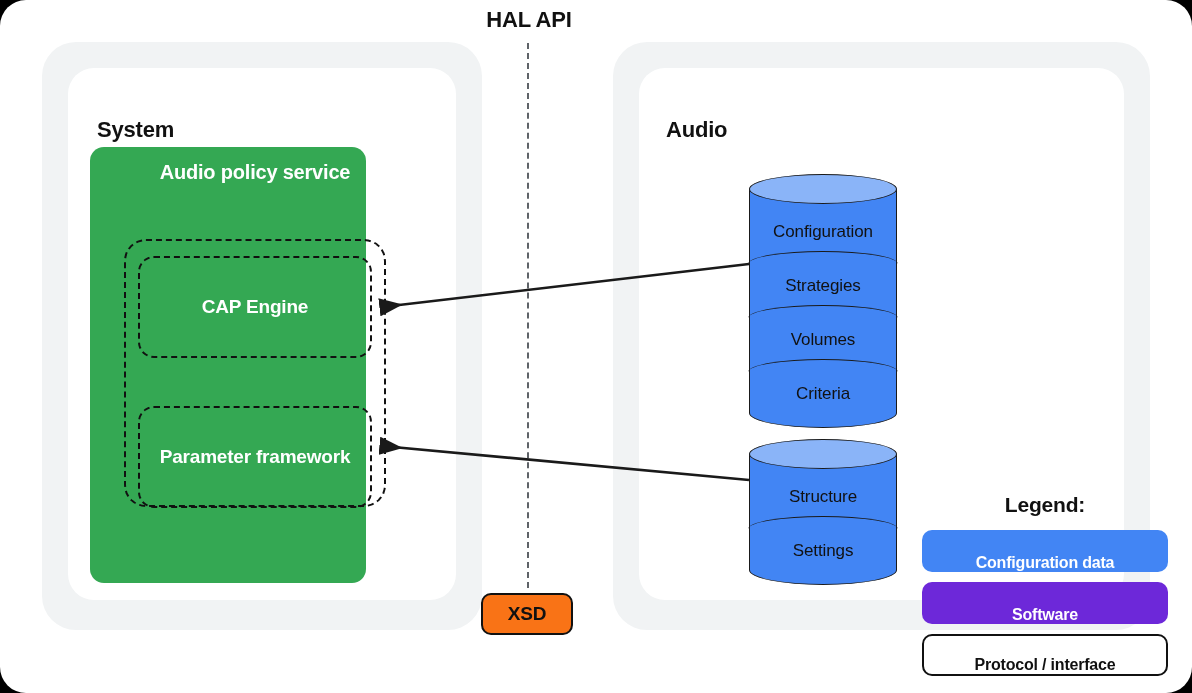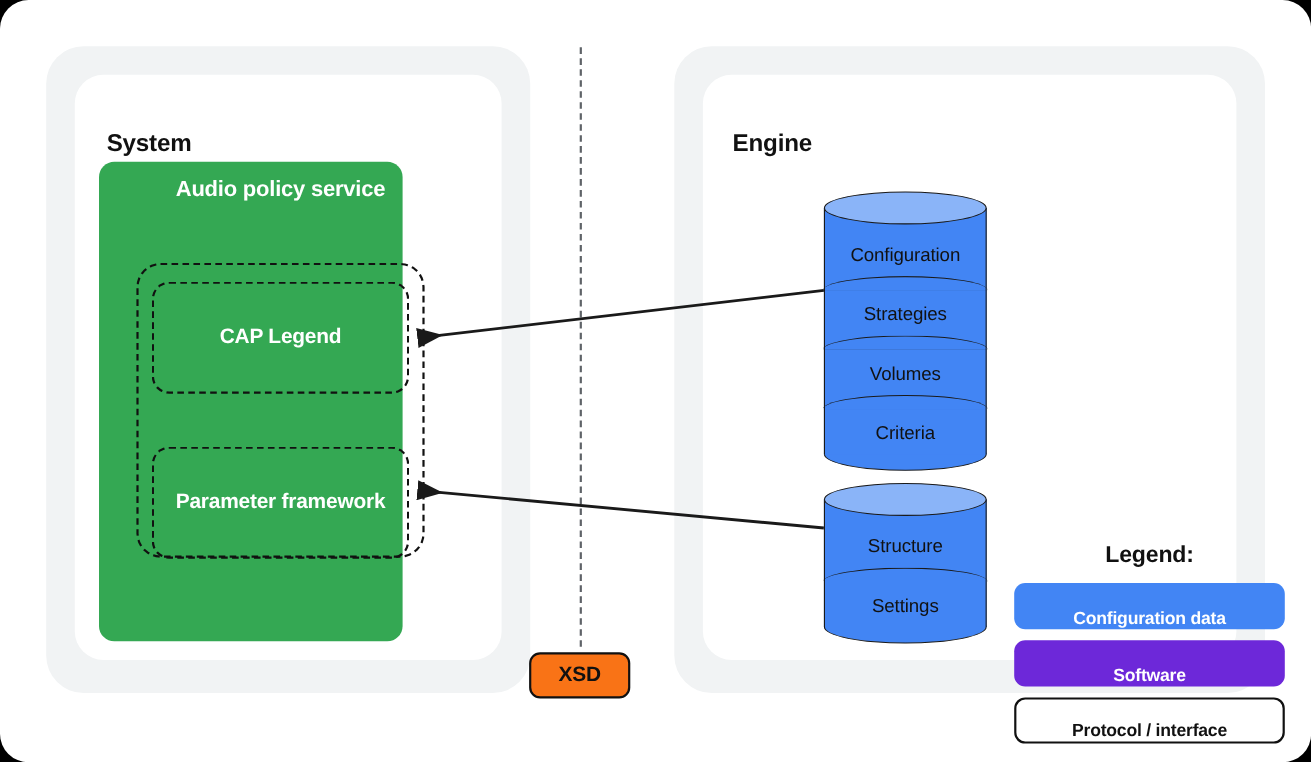--- a/index.html
+++ b/index.html
@@ -259,39 +259,40 @@
     background: #ffffff;
     color: #111111;
     border: 2px solid #111111;
   }
 </style>
 </head>
 <body>
 
 <div id="page">
 
+  <div id="hal-api-title">HAL API</div>
 
   <div id="system-panel-gray" class="gray-panel"></div>
   <div id="system-panel-white" class="white-panel"></div>
 
   <div id="vendor-panel-gray" class="gray-panel"></div>
   <div id="vendor-panel-white" class="white-panel"></div>
 
   <div id="system-title" class="section-title">System</div>
-  <div id="vendor-title" class="section-title">Engine</div>
+  <div id="vendor-title" class="section-title">Audio</div>
 
   <div id="hal-divider"></div>
 
   <div id="audio-policy-service">
     <div id="audio-policy-label">Audio policy service</div>
 
     <div id="dashed-outer" class="dashed-frame"></div>
 
     <div id="cap-engine-block" class="dashed-block">
-      <span class="dashed-block-label">CAP Legend</span>
+      <span class="dashed-block-label">CAP Engine</span>
     </div>
 
     <div id="parameter-framework-block" class="dashed-block">
       <span class="dashed-block-label">Parameter framework</span>
     </div>
   </div>
 
   <div id="cylinder-config" class="cylinder">
     <div class="cyl-top"></div>
     <div class="cyl-body">

